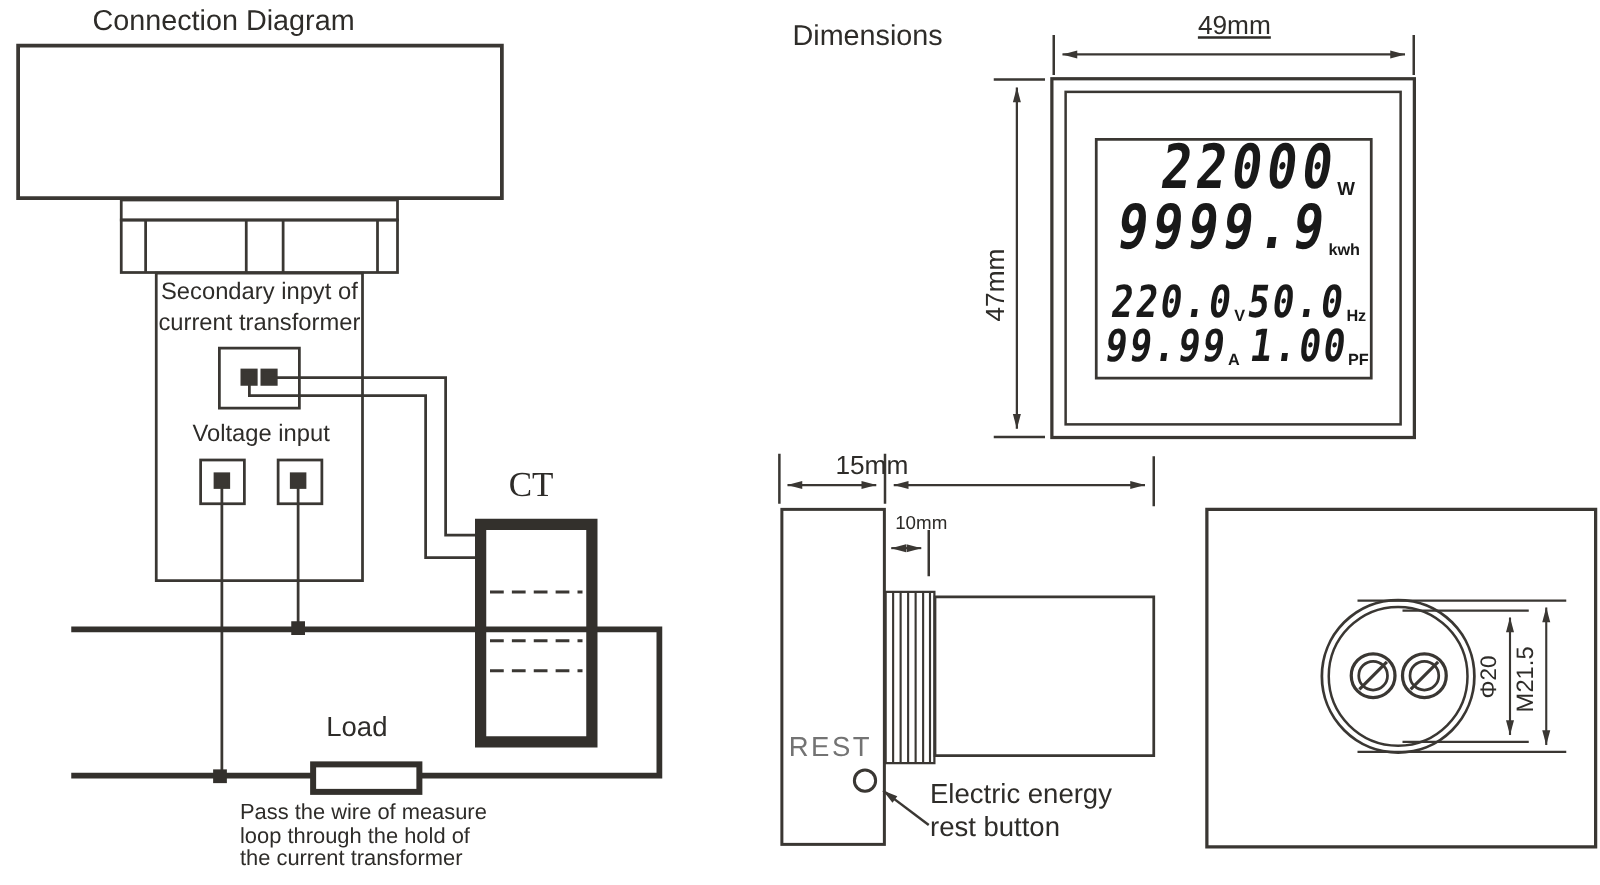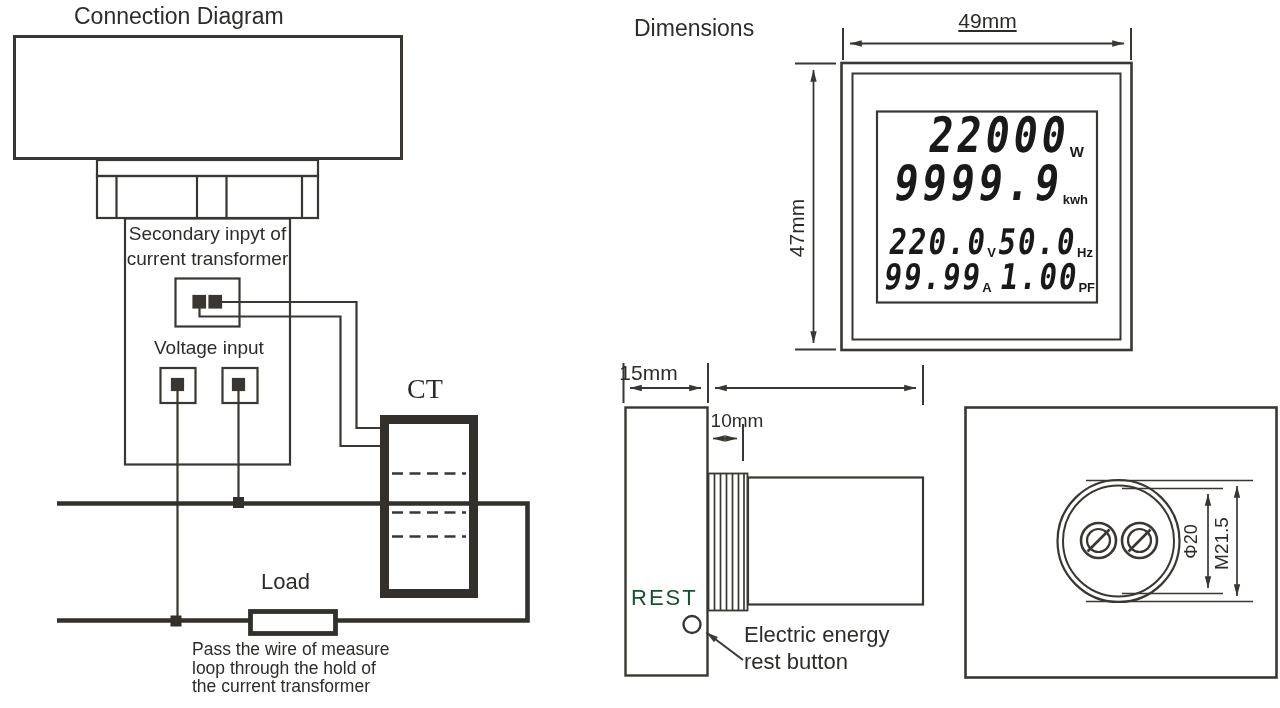--- a/index.html
+++ b/index.html
@@ -124,23 +124,23 @@
   <div class="lbl" style="left:154px;top:337px;font-size:19px;">Voltage input</div>
   <div class="lbl serif" style="left:407px;top:372px;font-size:28px;">CT</div>
   <div class="lbl" style="left:261px;top:569px;font-size:22px;">Load</div>
   <div class="lbl" style="left:192px;top:640px;font-size:17.5px;line-height:18.5px;">Pass the wire of measure
 loop through the hold of
 the current transformer</div>
 
   <div class="lbl" style="left:634px;top:15px;font-size:23px;">Dimensions</div>
   <div class="lbl ctr" style="left:920px;top:8px;width:135px;font-size:21px;text-decoration:underline;">49mm</div>
   <div class="lbl rot" style="left:752px;top:217px;width:90px;height:22px;font-size:21px;">47mm</div>
-  <div class="lbl ctr" style="left:606px;top:360px;width:85px;font-size:21px;">15mm</div>
-  <div class="lbl ctr" style="left:706px;top:410px;width:62px;font-size:19px;">10mm</div>
-  <div class="lbl" style="left:631px;top:585px;font-size:22px;letter-spacing:2px;color:#14532d;">REST</div>
+  <div class="lbl ctr" style="left:623px;top:360px;width:85px;font-size:21px;padding-left:32px;">15mm</div>
+  <div class="lbl ctr" style="left:706px;top:410px;width:62px;font-size:15px;">10mm</div>
+  <div class="lbl" style="left:631px;top:585px;font-size:22px;letter-spacing:2px;color:#737373;">REST</div>
   <div class="lbl" style="left:744px;top:621px;font-size:22px;line-height:27px;">Electric energy
 rest button</div>
   <div class="lbl rot" style="left:1159px;top:532px;width:65px;height:19px;font-size:18px;">Φ20</div>
   <div class="lbl rot" style="left:1186px;top:534px;width:72px;height:19px;font-size:19px;">M21.5</div>
 
   <div class="lcd">
     <div class="lcd-row r1">
       <span class="seg big">22000</span>
       <span class="unit u1">W</span>
     </div>

